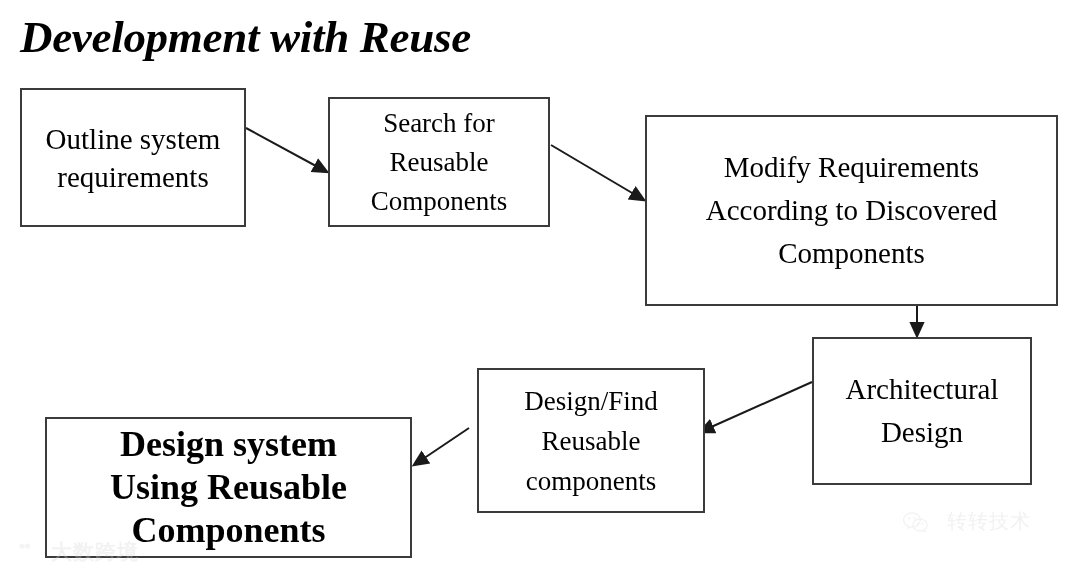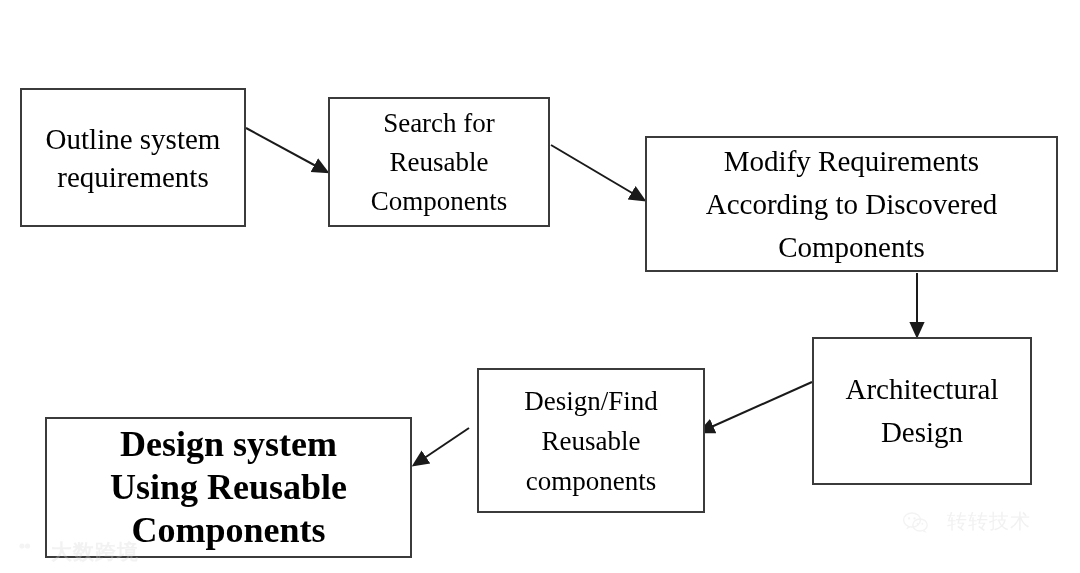--- a/index.html
+++ b/index.html
@@ -80,20 +80,21 @@
     width: 26px;
     height: 22px;
     position: relative;
   }
 </style>
 </head>
 <body>
 
 <div id="canvas">
 
+  <div id="title">Development with Reuse</div>
 
   <svg id="svg-arrows" viewBox="0 0 1080 573">
     <defs>
       <marker id="ah" markerWidth="9" markerHeight="9" refX="7.2" refY="4.5" orient="auto" markerUnits="strokeWidth">
         <path d="M0,0.6 L8.6,4.5 L0,8.4 z" fill="#1a1a1a"></path>
       </marker>
     </defs>
     <g id="arrow-group">
         <line x1="246" y1="128" x2="327" y2="172" stroke="#1a1a1a" stroke-width="2" marker-end="url(#ah)"></line>
         <line x1="551" y1="145" x2="644" y2="200" stroke="#1a1a1a" stroke-width="2" marker-end="url(#ah)"></line>
@@ -106,21 +107,21 @@
   <div id="node-layer">
       <div class="node" style="left: 20px; top: 88px; width: 226px; height: 139px; border-color: rgb(59, 59, 59);">
         <span class="node-text" style="font-size: 29px; line-height: 38px;">Outline system
 requirements</span>
       </div>
       <div class="node" style="left: 328px; top: 97px; width: 222px; height: 130px; border-color: rgb(59, 59, 59);">
         <span class="node-text" style="font-size: 27px; line-height: 39px;">Search for
 Reusable
 Components</span>
       </div>
-      <div class="node" style="left: 645px; top: 136px; width: 413px; height: 136px; border-color: rgb(59, 59, 59);">
+      <div class="node" style="left: 645px; top: 115px; width: 413px; height: 191px; border-color: rgb(59, 59, 59);">
         <span class="node-text" style="font-size: 29px; line-height: 43px;">Modify Requirements
 According to Discovered
 Components</span>
       </div>
       <div class="node" style="left: 812px; top: 337px; width: 220px; height: 148px; border-color: rgb(59, 59, 59);">
         <span class="node-text" style="font-size: 29px; line-height: 43px;">Architectural
 Design</span>
       </div>
       <div class="node" style="left: 470px; top: 368px; width: 228px; height: 145px; border-color: rgb(59, 59, 59); margin-left: 7px;">
         <span class="node-text" style="font-size: 27px; line-height: 40px;">Design/Find

